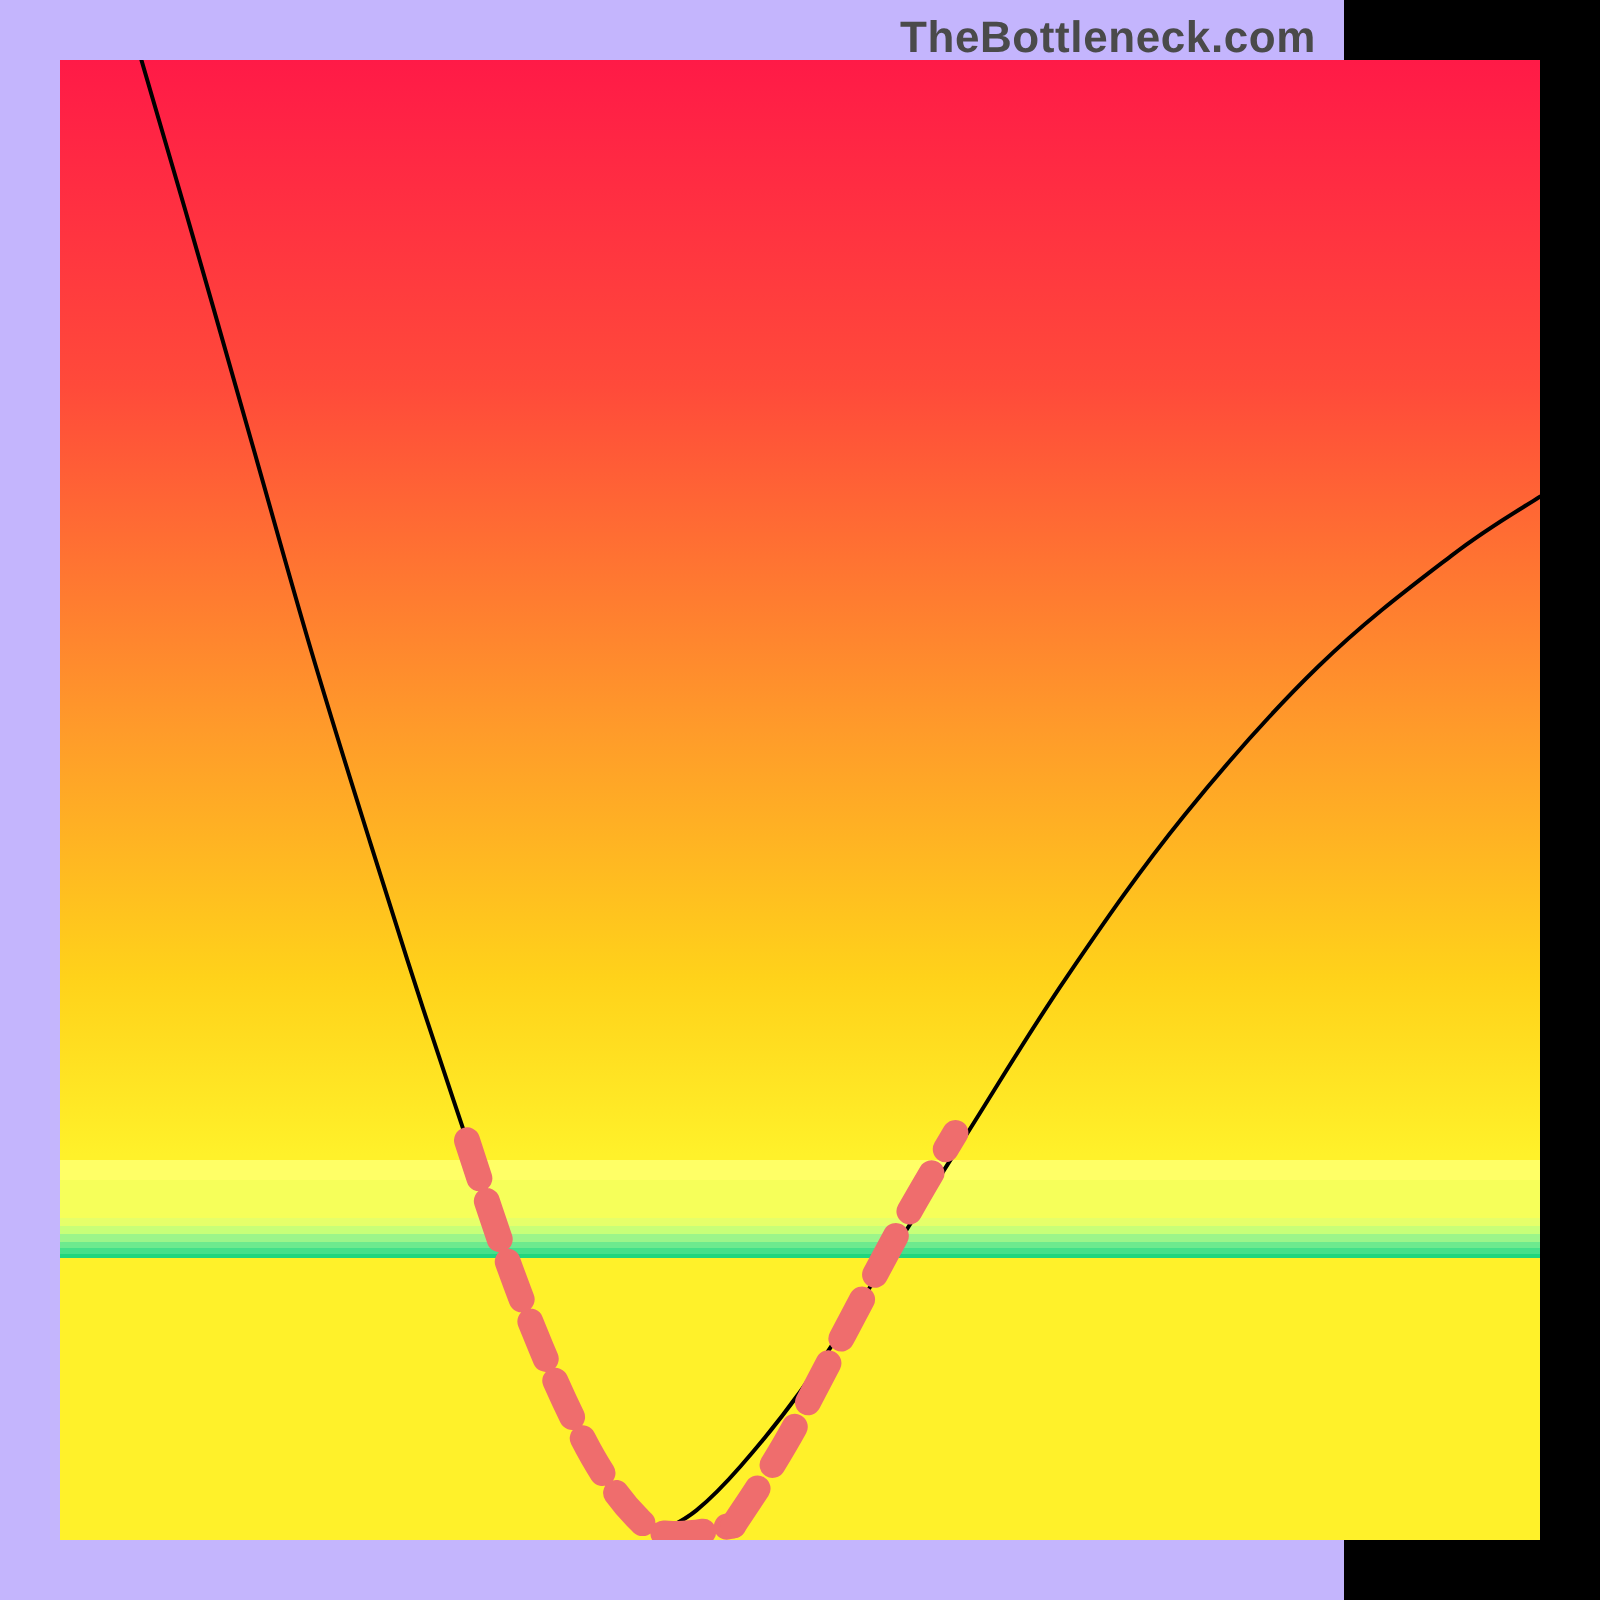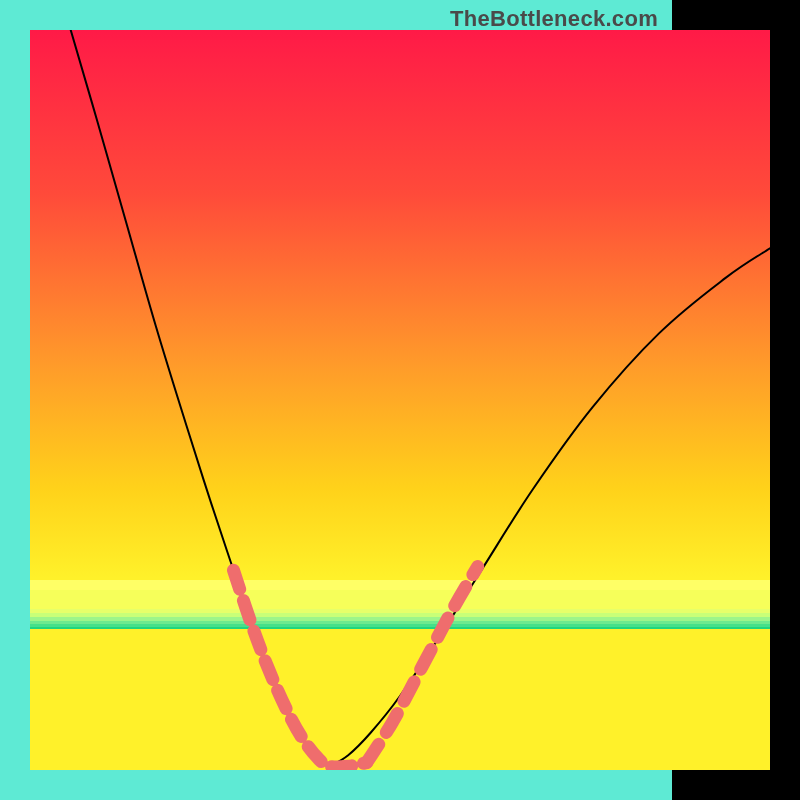--- a/index.html
+++ b/index.html
@@ -8,21 +8,21 @@
     width: 800px;
     height: 800px;
     background: #000;
     font-family: Arial, Helvetica, sans-serif;
     overflow: hidden;
   }
   .stage {
     position: relative;
     width: 672px;
     height: 800px;
-    background: #5eead4;
+    background: #c4b5fd;
   }
   .watermark {
     position: absolute;
     top: 6px;
     right: 14px;
     color: #4a4a4a;
     font-size: 22px;
     font-weight: 600;
     letter-spacing: 0.3px;
     z-index: 50;

